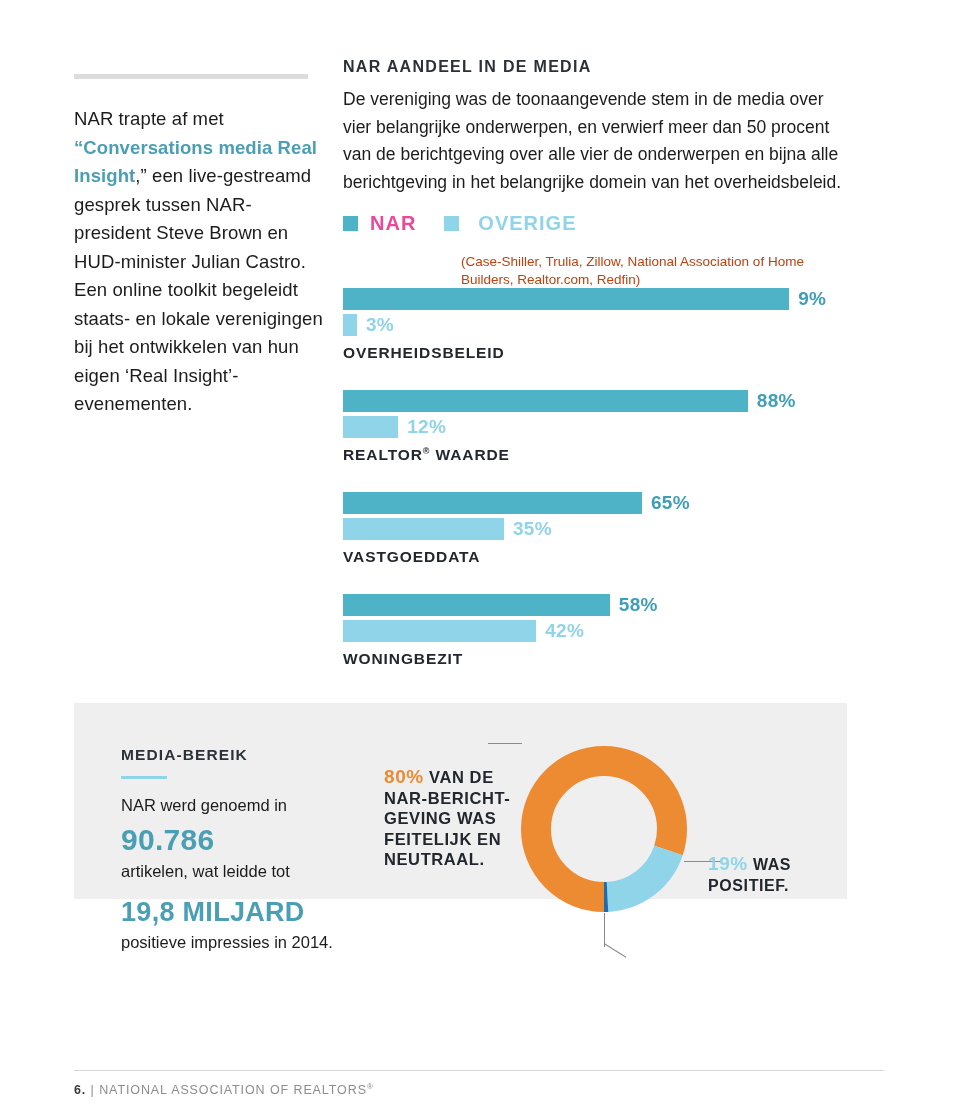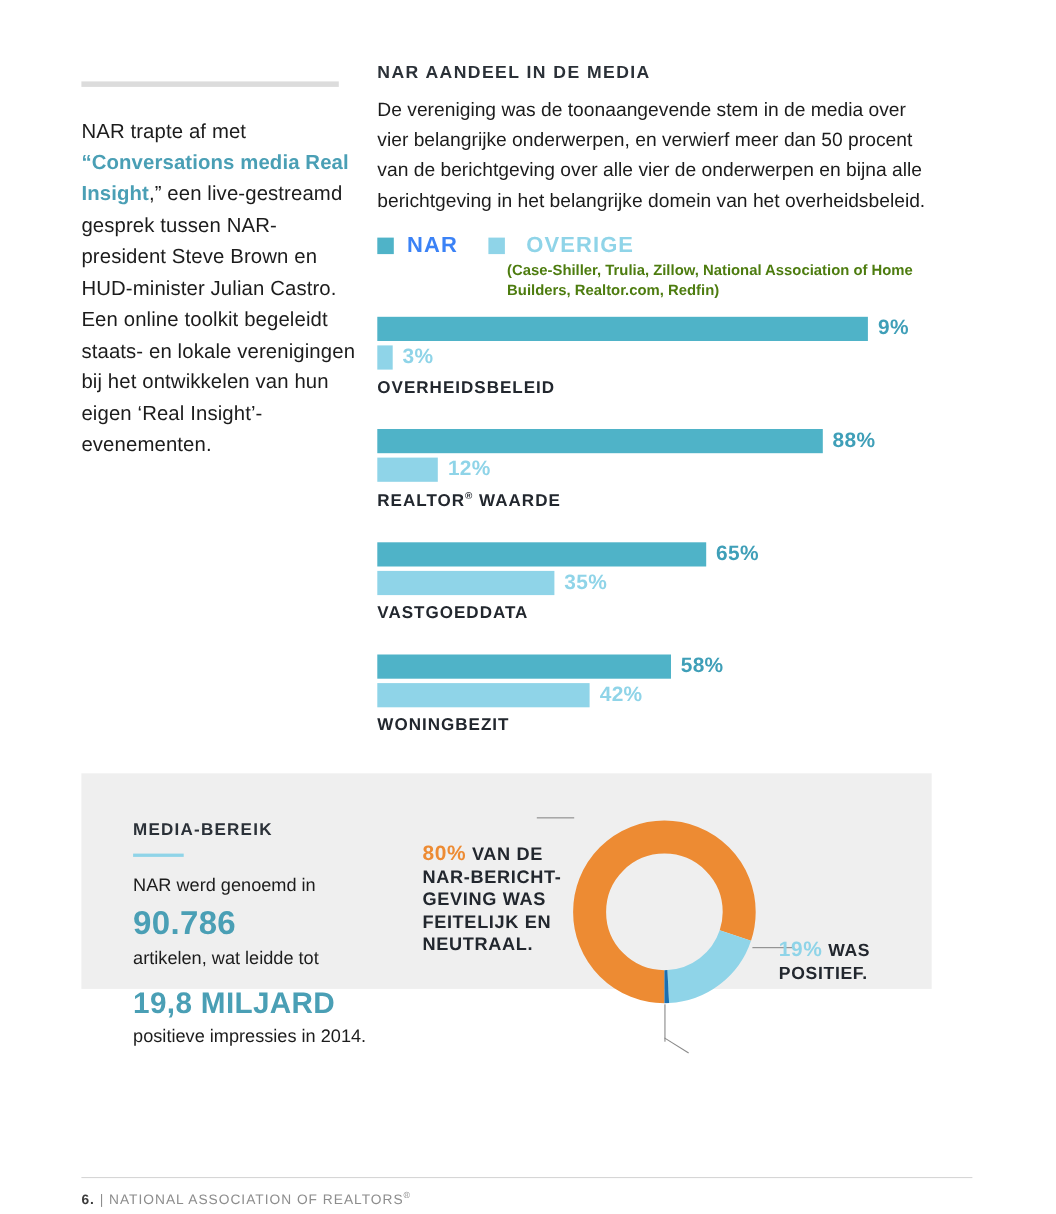--- a/index.html
+++ b/index.html
@@ -35,25 +35,25 @@
   .legend-row { display: flex; align-items: center; }
   .legend-item { display: flex; align-items: center; }
   .legend-item.second { margin-left: 28px; }
   .swatch { width: 15px; height: 15px; display: inline-block; }
   .swatch.dark { background: #4FB3C8; }
   .swatch.light { background: #8FD4E8; }
   .legend-label {
     font-size: 20px; font-weight: bold; letter-spacing: 1px;
     margin-left: 9px;
   }
-  .legend-label.dark { color: #3b82f6; margin-left: 12px; }
+  .legend-label.dark { color: #ec4899; margin-left: 12px; }
   .legend-label.light { color: #8FD4E8; margin-left: 19px; }
   .legend-note {
-    margin-left: 118px; margin-top: 2px;
-    font-size: 13.5px; line-height: 18px; color: #4d7c0f; font-weight: bold;
+    margin-left: 118px; margin-top: 18px;
+    font-size: 13.5px; line-height: 18px; color: #c2410c;
   }
 
   
   .bars { position: absolute; left: 343px; top: 288px; width: 510px; }
   .bar-group { margin-bottom: 28px; }
   .bar-line { display: flex; align-items: center; }
   .bar-line.second { margin-top: 4px; }
   .bar {
     height: 22px; display: block;
   }

